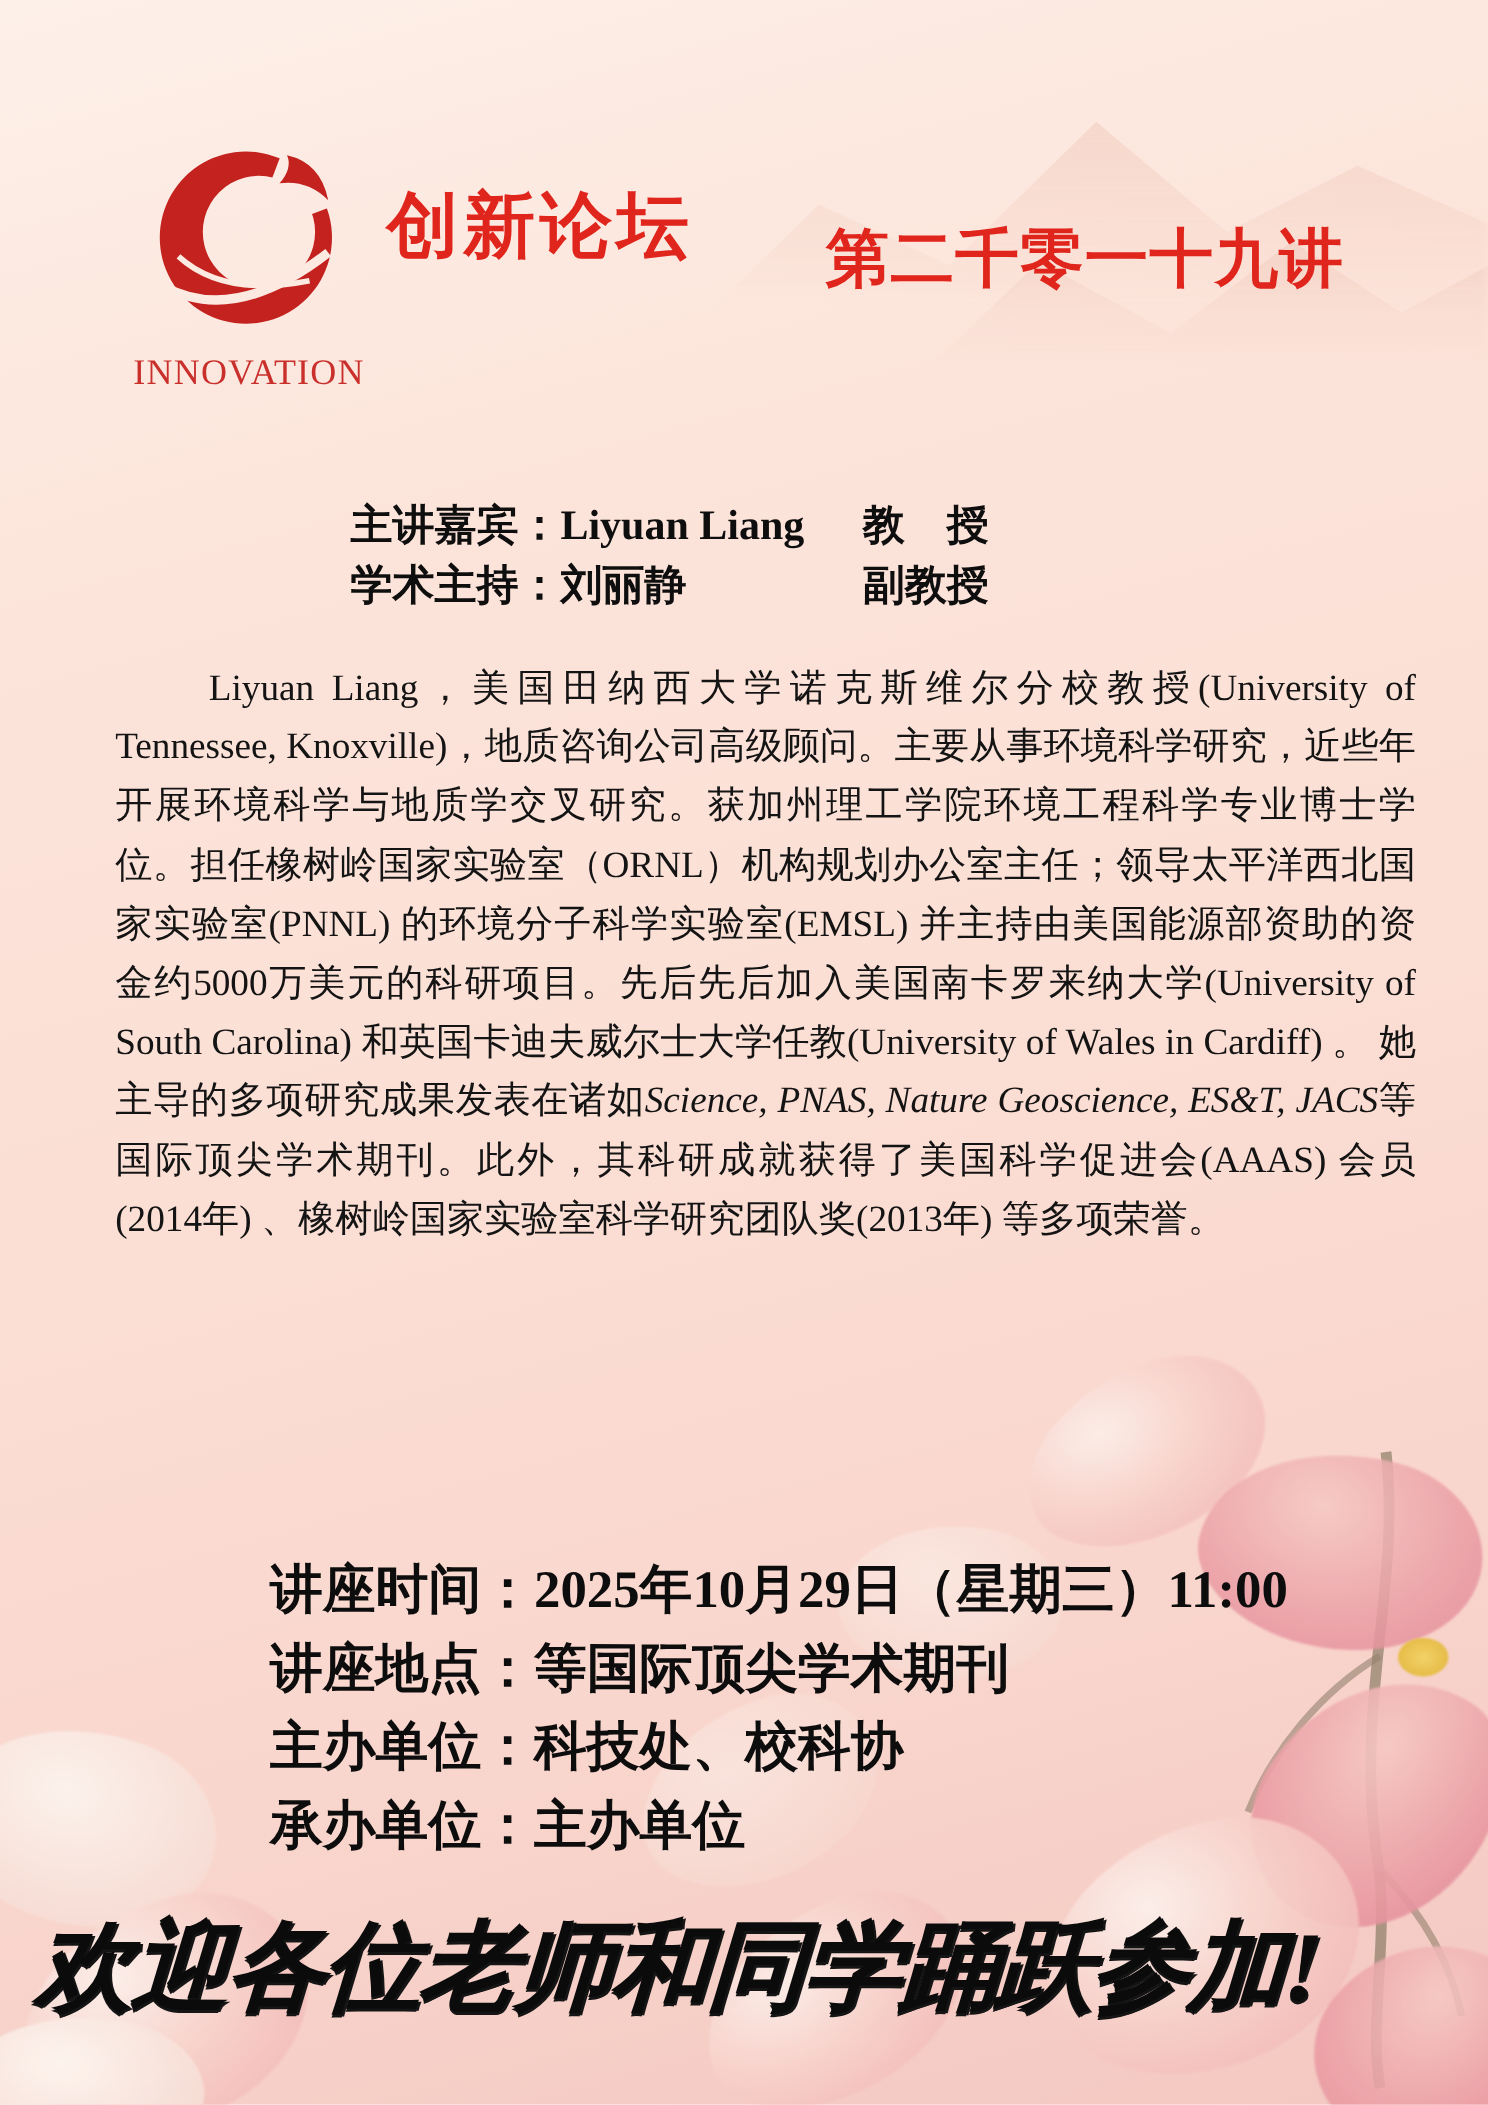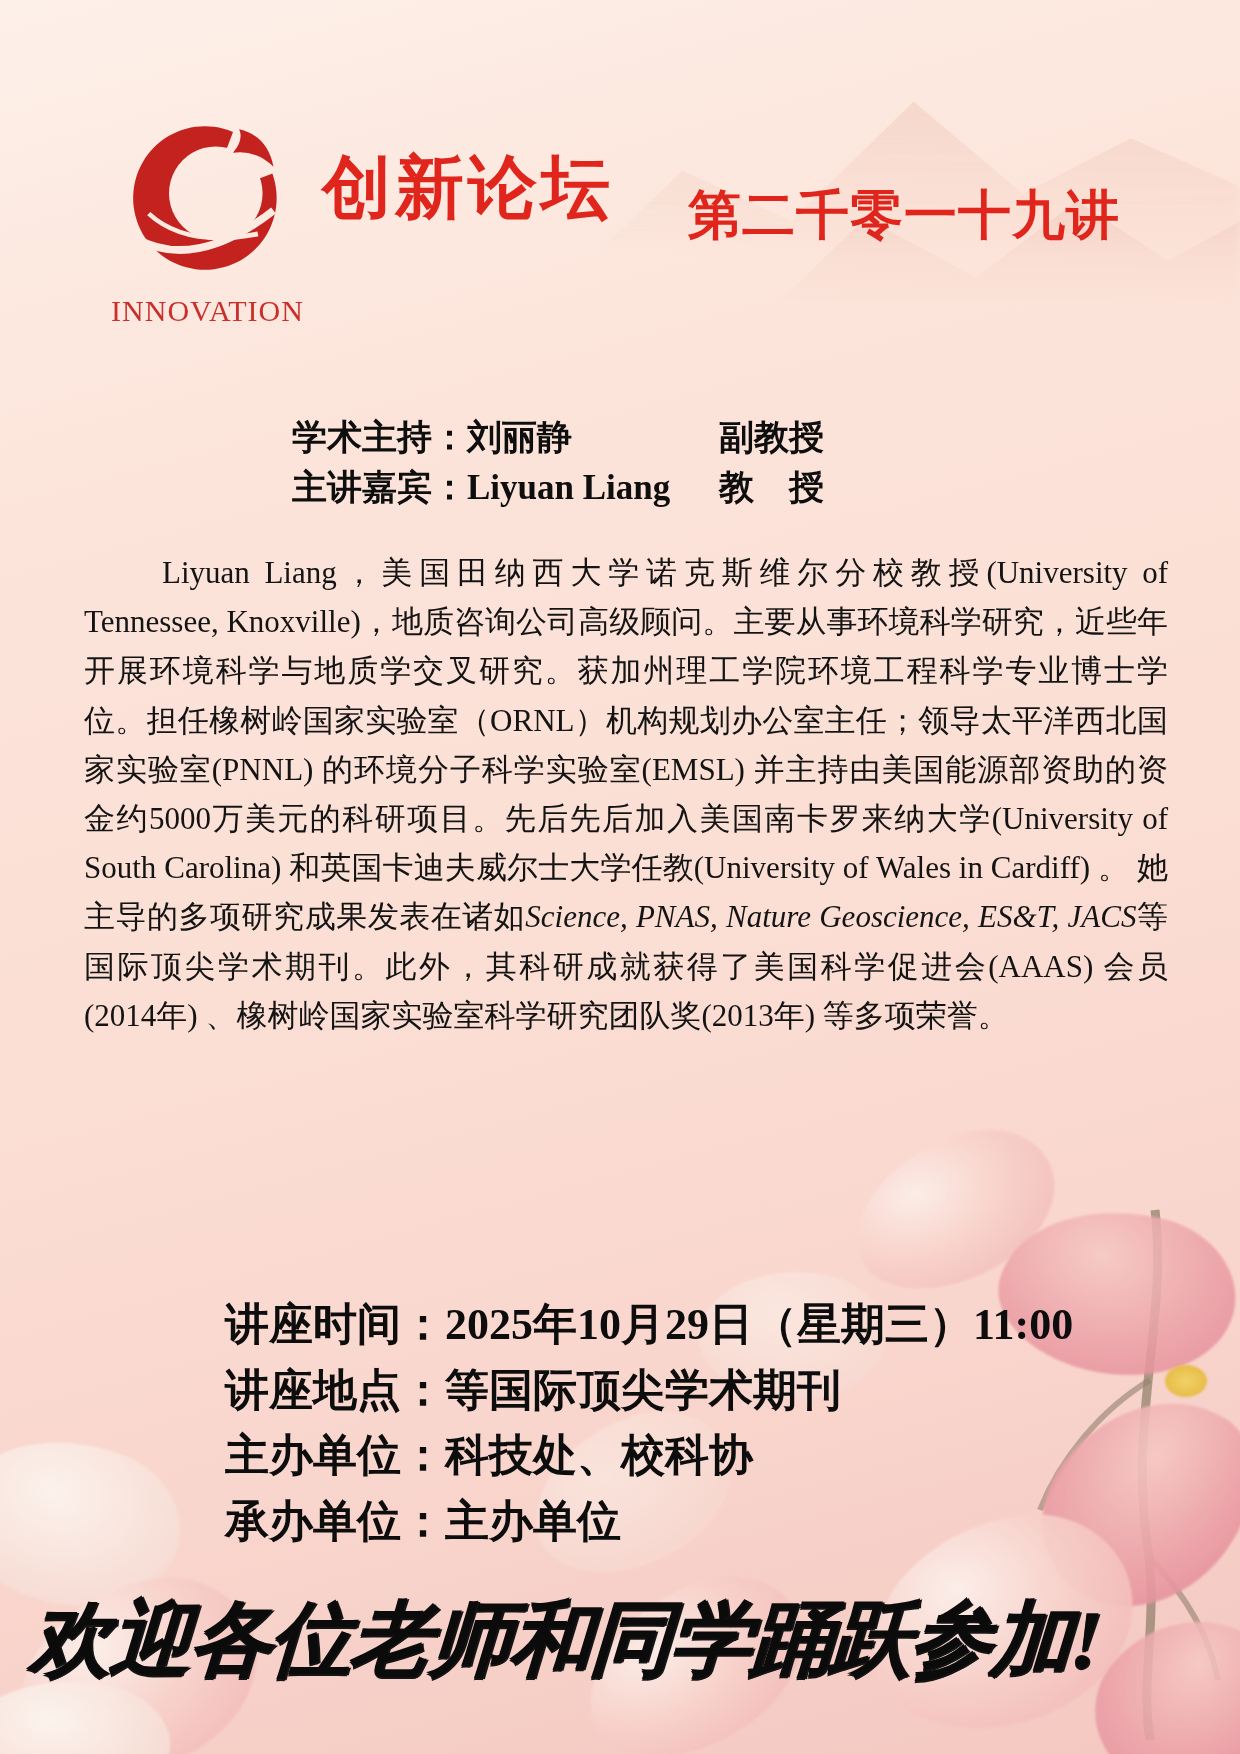--- a/index.html
+++ b/index.html
@@ -19,36 +19,36 @@
   .p-light{background:radial-gradient(ellipse at 35% 30%,#fdf2ed 0%,#f8d2cb 45%,#f0b0b0 100%);}
   .p-deep{background:radial-gradient(ellipse at 40% 30%,#f6c9c4 0%,#eb9da5 60%,#df8495 100%);}
   .p-white{background:radial-gradient(ellipse at 40% 35%,#fdf7f1 0%,#f7dfd7 70%,#efc6bf 100%);}
   .stamen{position:absolute;border-radius:50%;background:radial-gradient(#f3d267,#e0b33c);filter:blur(1px);}
   
   .logo-block{position:absolute;left:100px;top:120px;width:215px;text-align:center;}
   .logo-svg{width:168px;height:156px;display:block;margin:0 auto;}
   .logo-text{color:#c9302c;font-size:30px;letter-spacing:1px;margin-top:18px;
     font-family:"Liberation Serif", serif;}
   .forum-title{position:absolute;left:322px;top:138px;margin:0;color:#e0251c;
-    font-size:69px;line-height:100px;font-weight:900;letter-spacing:4px;
+    font-size:60px;line-height:100px;font-weight:900;letter-spacing:4px;
     font-family:"Liberation Sans", sans-serif;}
   .lecture-no{position:absolute;left:688px;top:180px;color:#e0251c;font-size:53px;
     font-weight:bold;letter-spacing:1px;font-family:"Liberation Sans", sans-serif;}
   
   .en-title{position:absolute;left:0;top:285px;width:1120px;margin:0;text-align:center;
     color:#0e0e0e;font-size:47px;line-height:53px;font-weight:bold;
     font-family:"Liberation Serif", serif;}
   .en-title sub{font-size:62%;}
   
   .speakers{position:absolute;left:292px;top:414px;width:532px;font-size:35px;
     font-weight:bold;color:#0e0e0e;}
   .speaker-row{display:flex;align-items:baseline;height:50px;}
   .sp-rank{margin-left:auto;}
   
-  .bio{position:absolute;left:84px;top:548px;width:1084px;margin:0;color:#141414;
+  .bio{position:absolute;left:96px;top:548px;width:1084px;margin:0;color:#141414;
     font-size:31px;line-height:49.2px;text-align:justify;text-indent:78px;
     font-family:"Liberation Serif", serif;}
   .bio em{font-style:italic;}
   
   .details{position:absolute;left:225px;top:1292px;font-size:44px;font-weight:bold;
     color:#0d0d0d;}
   .detail-row{line-height:65.5px;white-space:nowrap;}
   
   .welcome{position:absolute;left:0;top:1585px;width:1130px;text-align:center;
     color:#0b0b0b;font-size:82px;font-weight:900;font-style:italic;
@@ -101,28 +101,28 @@
     </svg>
     <div class="logo-text">INNOVATION</div>
   </div>
 
   <h1 class="forum-title">创新论坛</h1>
   <div class="lecture-no">第二千零一十九讲</div>
 
 
   <div class="speakers">
     <div class="speaker-row">
+      <span class="sp-label">主讲嘉宾：</span>
+        <span class="sp-name">Liyuan Liang</span>
+      <span class="sp-rank">教　授</span>
+    </div>
+    <div class="speaker-row">
       <span class="sp-label">学术主持：</span>
         <span class="sp-name">刘丽静</span>
       <span class="sp-rank">副教授</span>
-    </div>
-    <div class="speaker-row">
-      <span class="sp-label">主讲嘉宾：</span>
-        <span class="sp-name">Liyuan Liang</span>
-      <span class="sp-rank">教　授</span>
     </div>
   </div>
 
   <p class="bio"><span>Liyuan Liang，美国田纳西大学诺克斯维尔分校教授(University of Tennessee, Knoxville)，地质咨询公司高级顾问。主要从事环境科学研究，近些年开展环境科学与地质学交叉研究。获加州理工学院环境工程科学专业博士学位。担任橡树岭国家实验室（ORNL）机构规划办公室主任；领导太平洋西北国家实验室(PNNL) 的环境分子科学实验室(EMSL) 并主持由美国能源部资助的资金约5000万美元的科研项目。先后先后加入美国南卡罗来纳大学(University of South Carolina) 和英国卡迪夫威尔士大学任教(University of Wales in Cardiff) 。 她主导的多项研究成果发表在诸如</span><em>Science, PNAS, Nature Geoscience, ES&amp;T, JACS</em><span>等国际顶尖学术期刊。此外，其科研成就获得了美国科学促进会(AAAS) 会员(2014年) 、橡树岭国家实验室科学研究团队奖(2013年) 等多项荣誉。</span></p>
 
   <div class="details">
     <div class="detail-row"><span>讲座时间：</span><span>2025年10月29日（星期三）11:00</span></div>
     <div class="detail-row"><span>讲座地点：</span><span>等国际顶尖学术期刊</span></div>
     <div class="detail-row"><span>主办单位：</span><span>科技处、校科协</span></div>
     <div class="detail-row"><span>承办单位：</span><span>主办单位</span></div>

